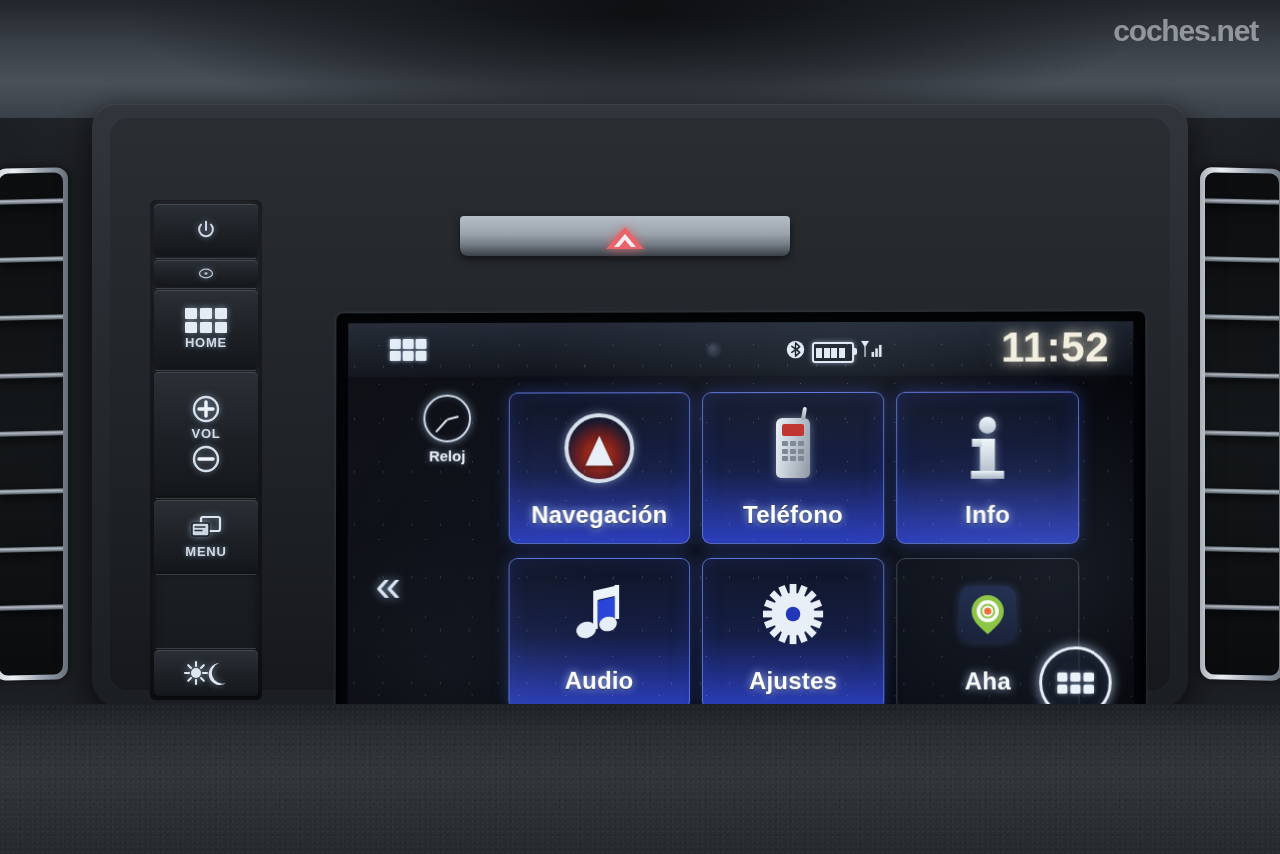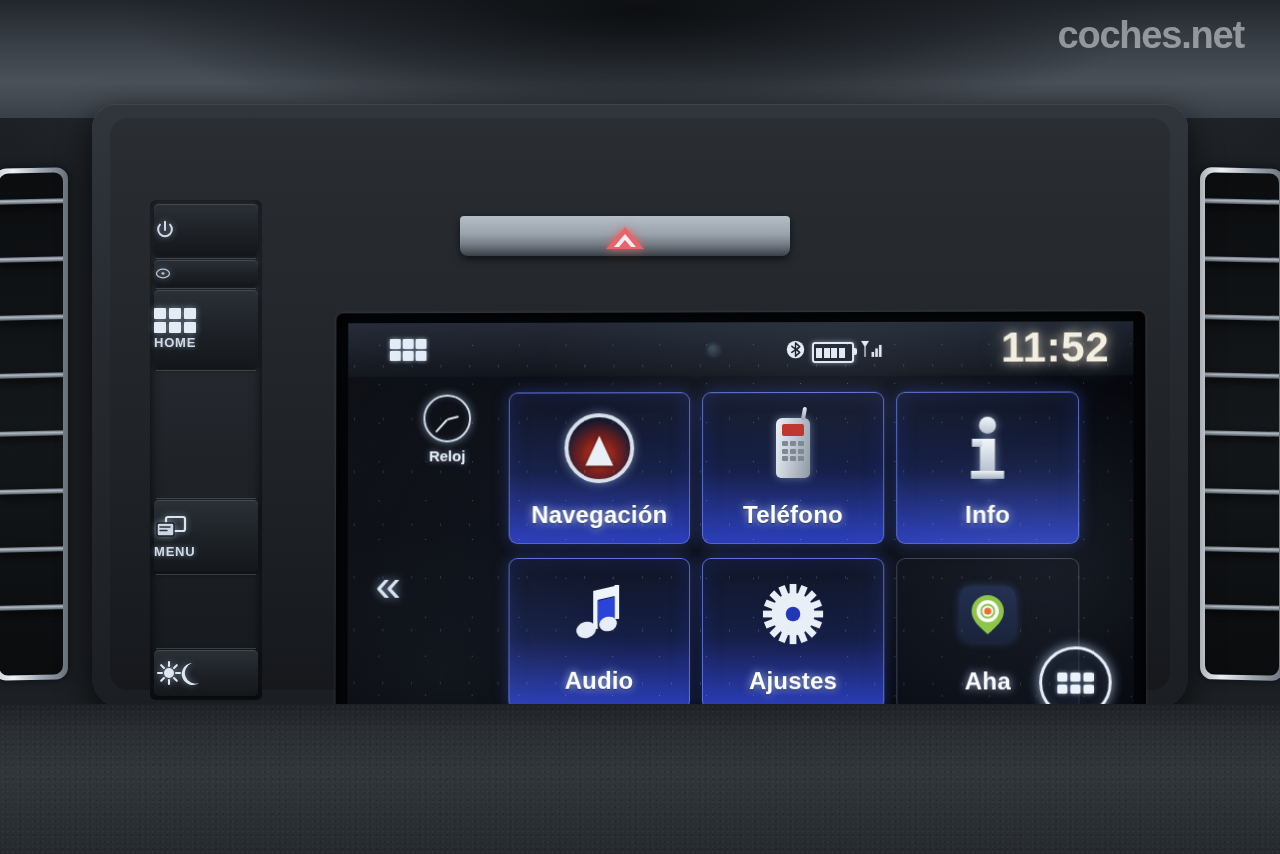--- a/index.html
+++ b/index.html
@@ -105,21 +105,21 @@
 
   
   #btn-column{
     position:absolute;left:58px;top:96px;width:112px;height:500px;
     background:linear-gradient(180deg,#2e3238,#202429 50%,#15181b);
     border-radius:6px;
     box-shadow:inset 0 0 12px rgba(0,0,0,.8);
   }
   .hbtn{
     position:absolute;left:4px;width:104px;
-    display:flex;flex-direction:column;align-items:flex-start;justify-content:center;
+    display:flex;flex-direction:column;align-items:center;justify-content:center;
     color:#c9d2dc;
     background:linear-gradient(180deg,#2b3036 0%,#1d2126 55%,#14171a 100%);
     border-radius:5px;
     box-shadow:inset 0 1px 0 rgba(255,255,255,.12), 0 2px 4px rgba(0,0,0,.6);
   }
   .hbtn .glyph{filter:drop-shadow(0 0 3px rgba(190,215,245,.55));}
   .hbtn .lbl{
     font-size:13px;font-weight:bold;letter-spacing:.8px;margin-top:2px;
     color:#d2dae3;text-shadow:0 0 5px rgba(170,200,240,.6);
   }
@@ -296,22 +296,22 @@
     display:flex;align-items:center;justify-content:center;gap:22px;
   }
   #page-dots .d{width:9px;height:9px;border-radius:50%;background:rgba(150,175,205,.32);}
   #page-dots .d.active{
     width:13px;height:13px;background:radial-gradient(circle,#ffffff 28%, #9fc3ea 55%, rgba(120,160,210,.35) 100%);
     box-shadow:0 0 10px rgba(210,232,255,.95);
   }
 
   
   #watermark{
-    position:absolute;right:36px;top:14px;z-index:60;
-    font-size:38px;font-weight:bold;letter-spacing:-1.2px;
+    position:absolute;right:22px;top:14px;z-index:60;
+    font-size:30px;font-weight:bold;letter-spacing:-1.2px;
     color:rgba(233,238,243,.52);
   }
 </style>
 </head>
 <body>
 
 <div id="dash">
 
   <div class="dash-top"></div>
 
@@ -375,20 +375,31 @@
             <i style="background:#e3ebf4;border-radius:1px;"></i>
             <i style="background:#e3ebf4;border-radius:1px;"></i>
           <i style="background:#e3ebf4;border-radius:1px;"></i>
             <i style="background:#e3ebf4;border-radius:1px;"></i>
             <i style="background:#e3ebf4;border-radius:1px;"></i>
         </span>
         <span class="lbl">HOME</span>
       </div>
       <div class="colsep" style="top:170px"></div>
 
+      <div class="hbtn" style="top:172px;height:124px;">
+        <svg class="glyph" width="30" height="30" viewBox="0 0 30 30">
+          <circle cx="15" cy="15" r="12" fill="none" stroke="#d6e0ea" stroke-width="2.4"></circle>
+          <path d="M15 8 V22 M8 15 H22" stroke="#eef4fa" stroke-width="3.4" stroke-linecap="round"></path>
+        </svg>
+        <span class="lbl">VOL</span>
+        <svg class="glyph" width="30" height="30" viewBox="0 0 30 30" style="margin-top:3px;">
+          <circle cx="15" cy="15" r="12" fill="none" stroke="#d6e0ea" stroke-width="2.4"></circle>
+          <path d="M8 15 H22" stroke="#eef4fa" stroke-width="3.4" stroke-linecap="round"></path>
+        </svg>
+      </div>
       <div class="colsep" style="top:298px"></div>
 
       <div class="hbtn" style="top:300px;height:72px;">
         <svg class="glyph" width="34" height="28" viewBox="0 0 34 28">
           <rect x="12" y="3" width="19" height="14" rx="2" fill="none" stroke="#dbe5f0" stroke-width="2.2"></rect>
           <rect x="3" y="9" width="17" height="13" rx="2" fill="#cbd7e4" stroke="#1b1f24" stroke-width="1.4"></rect>
           <path d="M6 13 H16 M6 16.5 H13" stroke="#2b323a" stroke-width="1.4" stroke-linecap="round"></path>
         </svg>
         <span class="lbl">MENU</span>
       </div>

